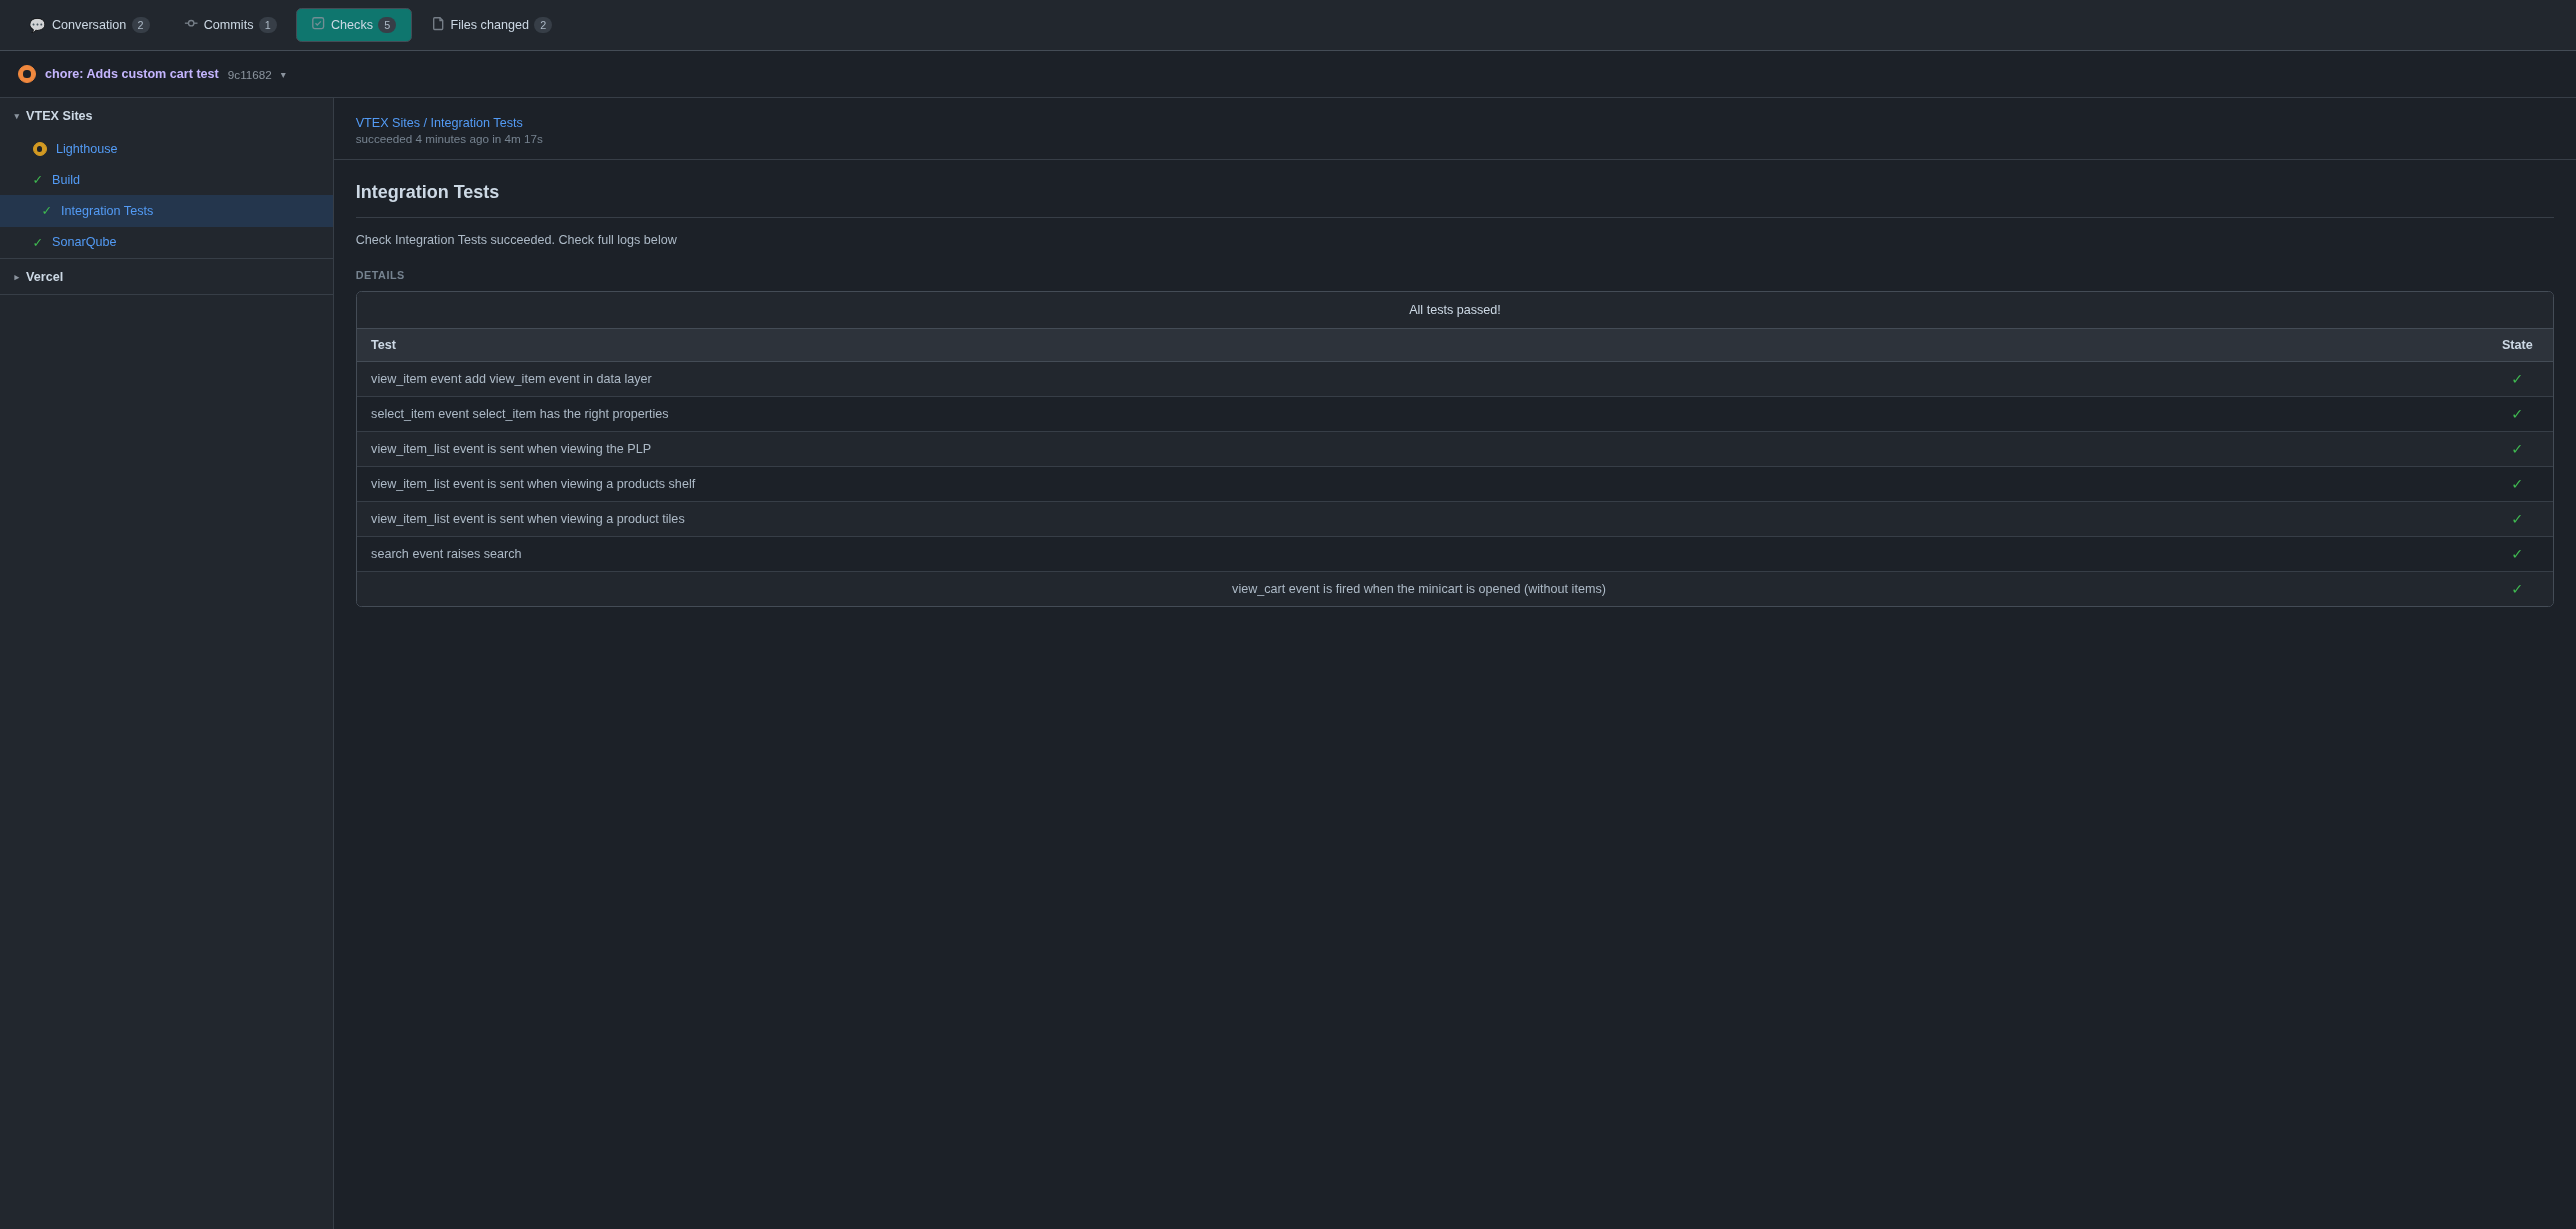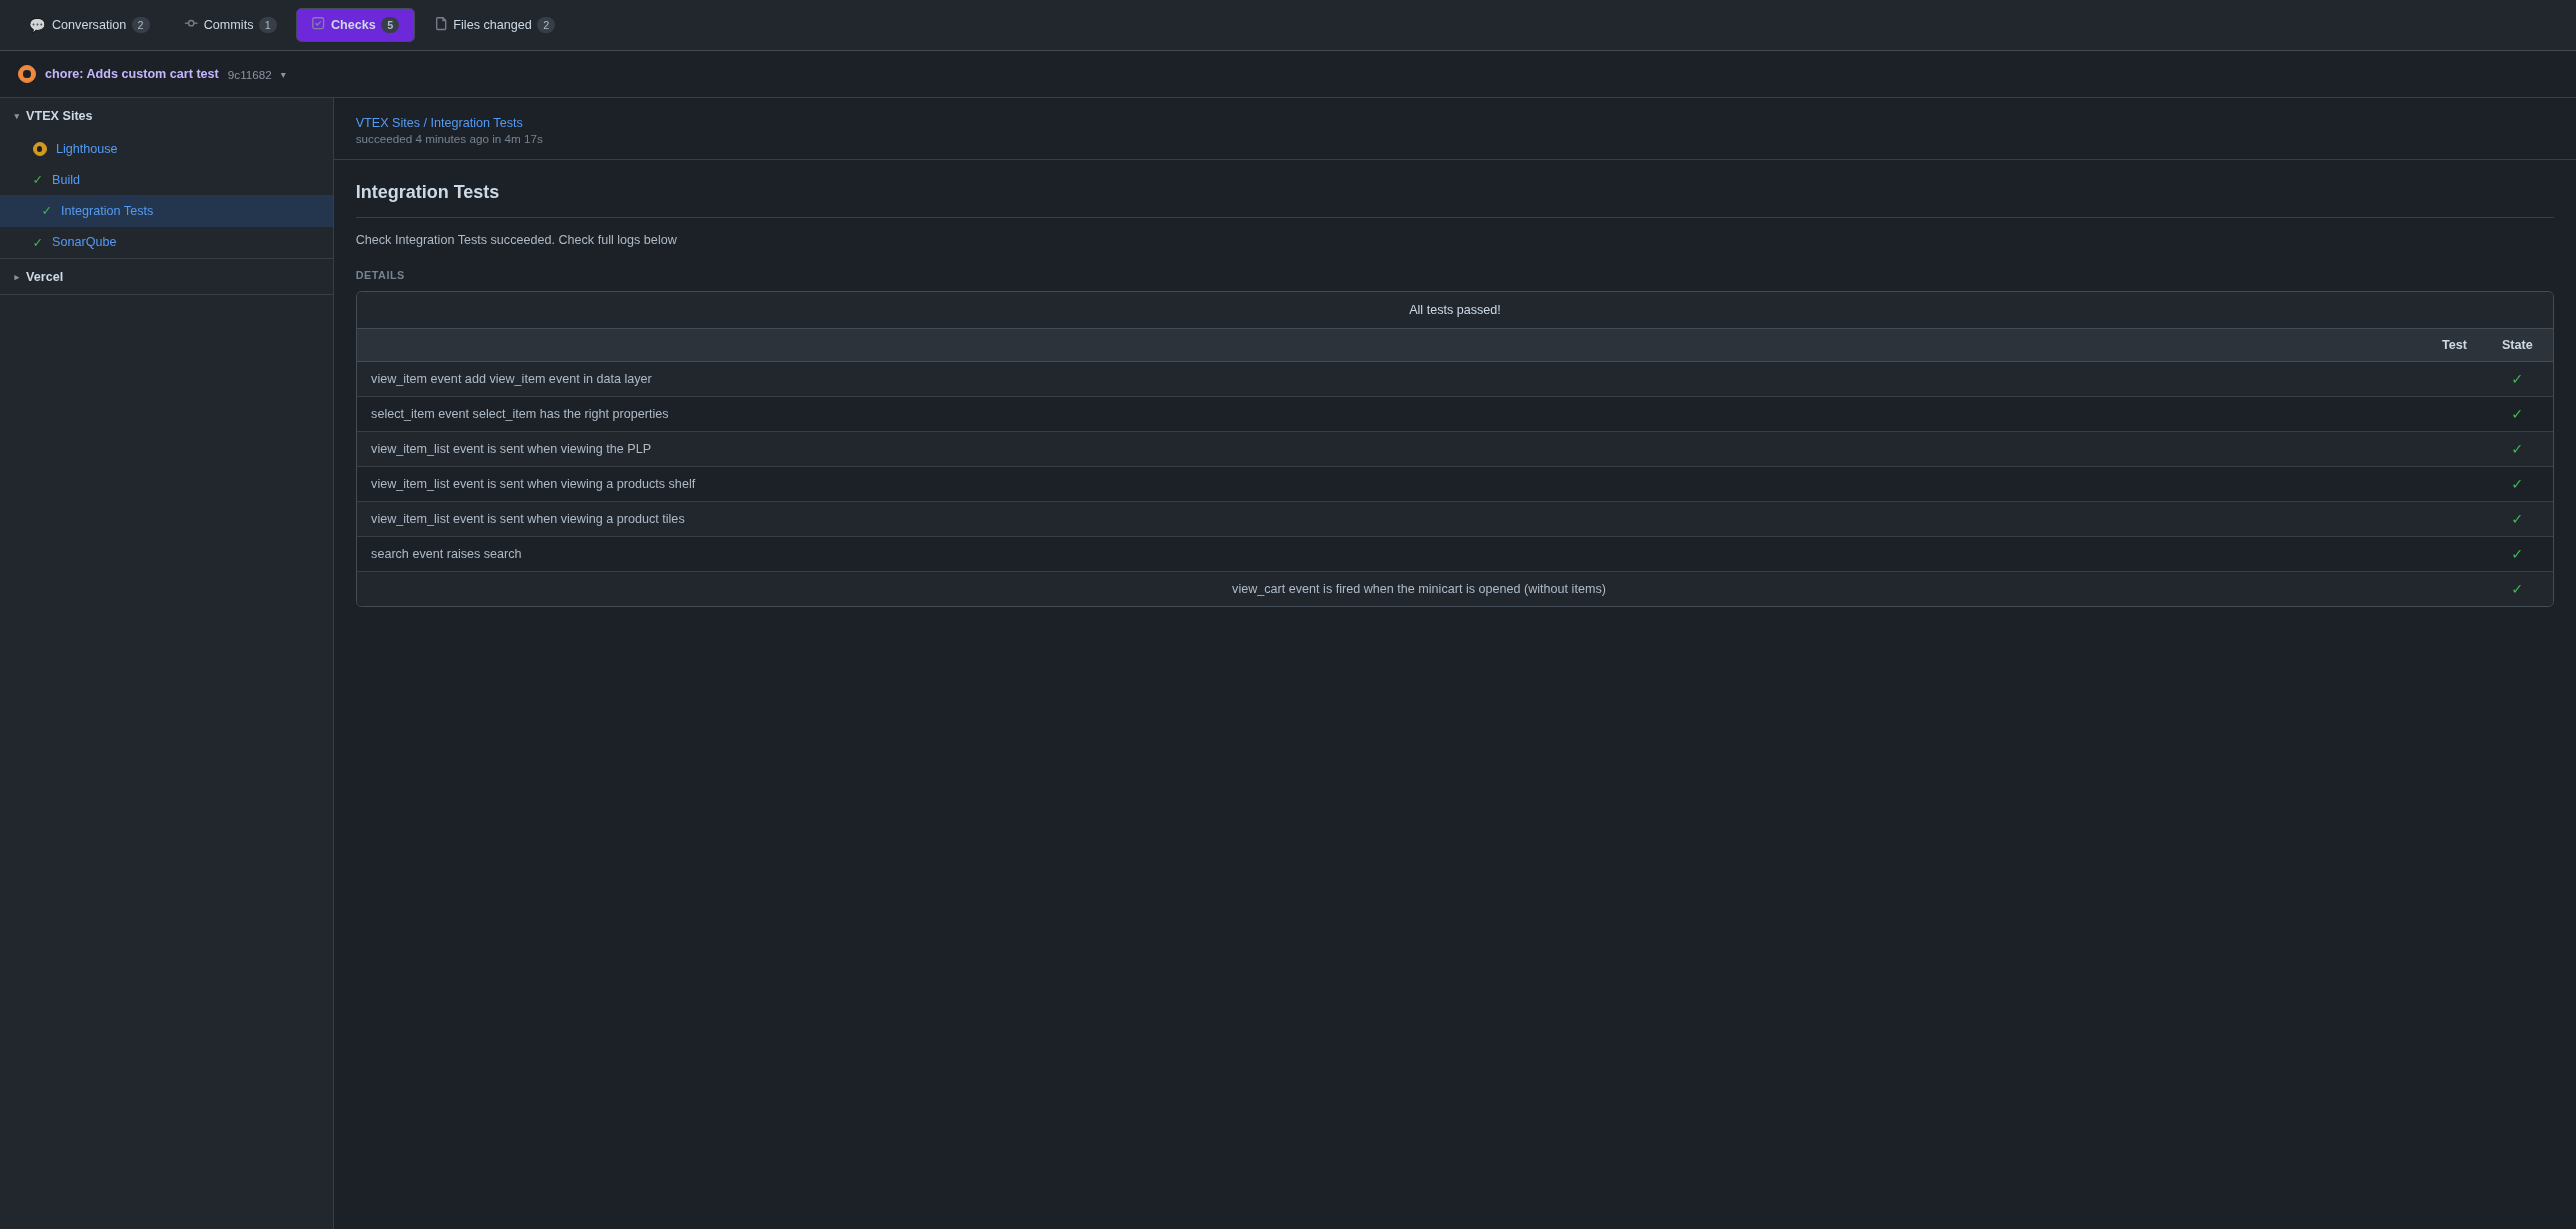--- a/index.html
+++ b/index.html
@@ -26,23 +26,22 @@
       gap: 5.4px;
       padding: 7.2px 14.4px;
       border-radius: 5.4px;
       color: #cdd9e5;
       cursor: pointer;
       font-size: 12.6px;
       text-decoration: none;
       border: 0.9px solid transparent;
     }
     .nav-tab.active {
-      background: #6d28d9;
+      background: #0f766e;
       border-color: #444c56;
-      font-weight: bold;
     }
     .nav-tab .badge {
       background: #373e47;
       color: #adbac7;
       border-radius: 18px;
       padding: 0 5.4px;
       font-size: 10.8px;
       min-width: 18px;
       text-align: center;
       line-height: 16.2px;
@@ -238,21 +237,21 @@
       text-align: center;
     }
 
     .test-table {
       width: 100%;
       border-collapse: collapse;
     }
     .test-table th {
       background: #2d333b;
       padding: 9px 14.4px;
-      text-align: right;
+      text-align: left;
       font-size: 12.6px;
       font-weight: 600;
       color: #cdd9e5;
       border-bottom: 0.9px solid #444c56;
     }
     .test-table th.state-col {
       width: 72px;
       text-align: center;
     }
     .test-table td {

